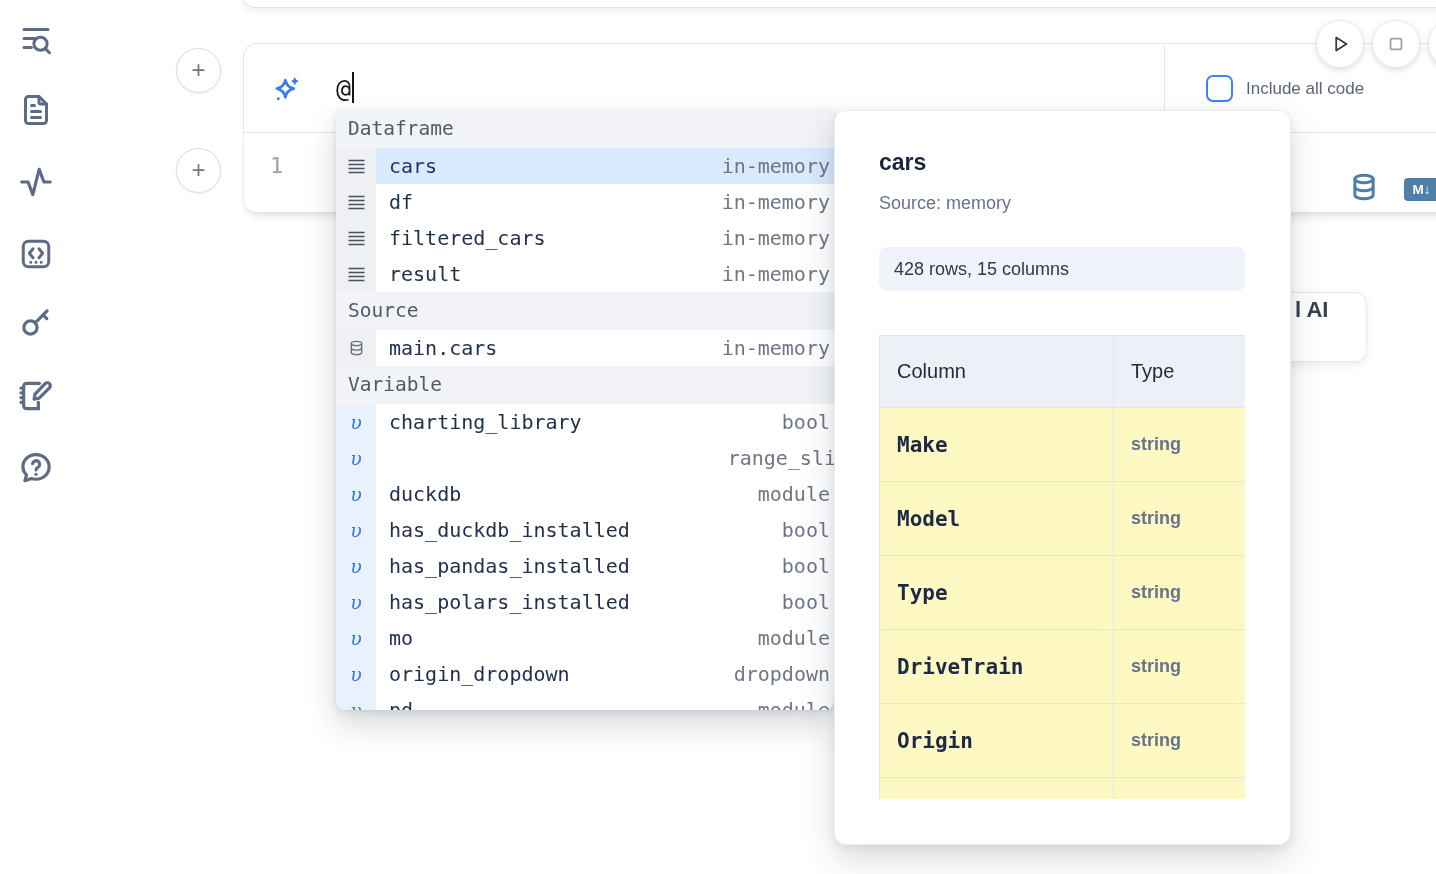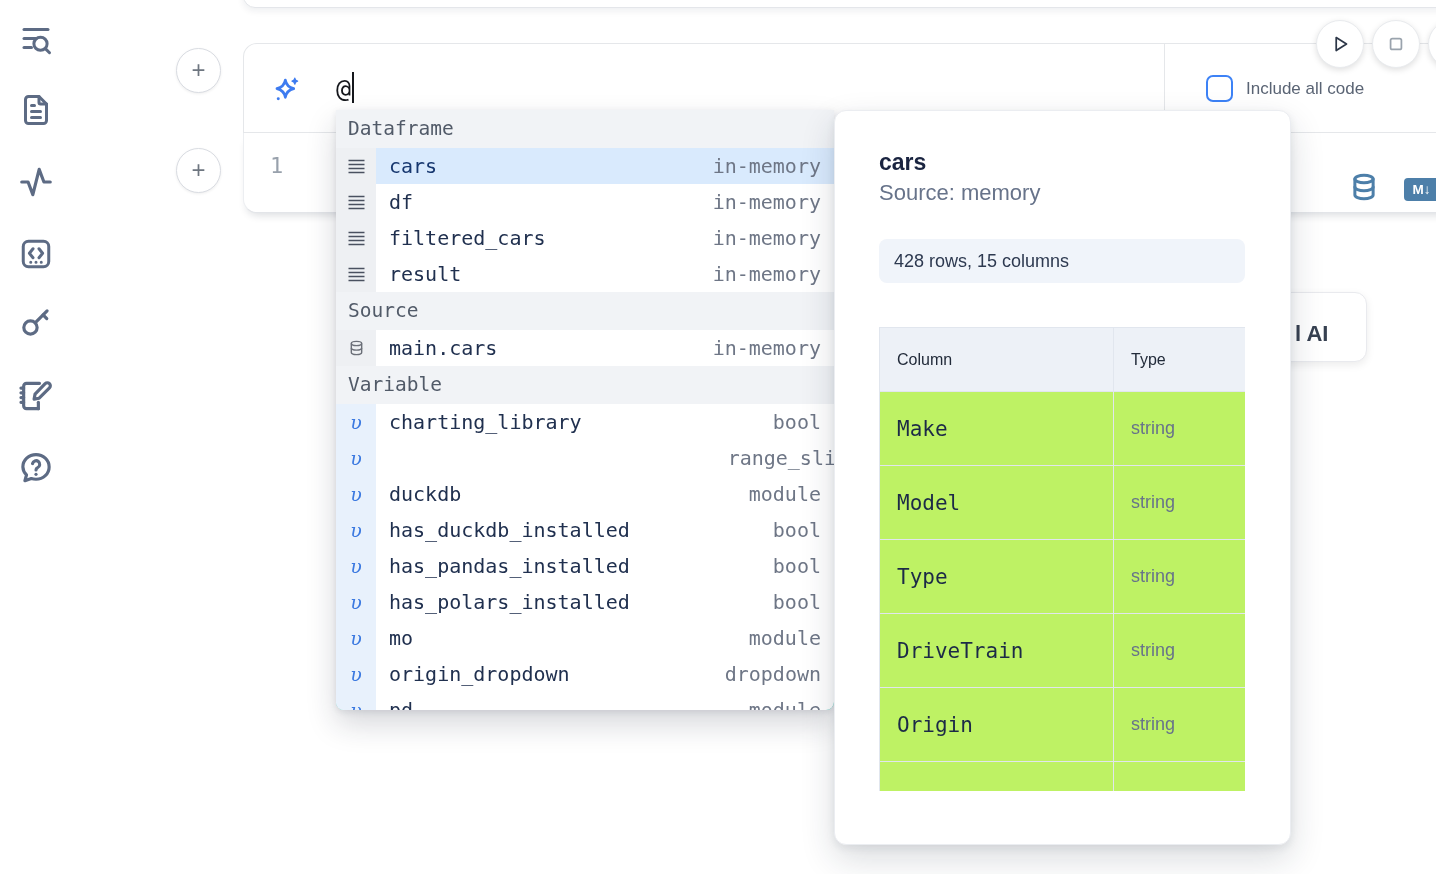--- a/index.html
+++ b/index.html
@@ -47,54 +47,54 @@
     border-radius:0 0 0 14px; box-shadow:0 6px 9px -4px rgba(20,30,50,.16); }
   .line-no { position:absolute; left:26px; top:20px; font-size:22px; color:#98a1ac; }
   .cell-icons { position:absolute; right:14px; top:38px; display:flex; align-items:center; gap:25px; }
   .md-badge { width:35px; height:23px; border-radius:4px; background:#4d7fa9; color:#fff;
     font-size:13.5px; font-weight:bold; text-align:center; line-height:23px; letter-spacing:0; cursor:pointer; }
 
   
   .ai-card { position:absolute; left:1240px; top:292px; width:127px; height:70px;
     background:#fff; border:1px solid #e9eaee; border-radius:12px;
     box-shadow:0 3px 8px rgba(0,0,0,.08); z-index:5; }
-  .ai-card-label { position:absolute; left:54px; top:28px; font-size:22px; font-weight:bold; color:#374151; white-space:nowrap; }
+  .ai-card-label { position:absolute; left:54px; top:4px; font-size:22px; font-weight:bold; color:#374151; white-space:nowrap; }
 
   
   .dropdown { position:absolute; left:336px; top:110px; width:498px; height:600px;
     background:#14b8a6; border-radius:0 0 8px 8px; overflow:hidden; z-index:20;
     box-shadow:0 14px 30px rgba(25,35,55,.18), 0 2px 6px rgba(25,35,55,.10); }
   .ac-header { height:38px; background:#f1f3f6; color:#515a68; font-size:19.5px;
     line-height:38px; padding-left:12px; }
   .ac-row { display:flex; height:36px; align-items:stretch; background:#fff; cursor:pointer; }
   .ac-gutter { flex:0 0 40px; background:#eef0f3; display:flex; align-items:center; justify-content:center; }
   .ac-gutter.var { background:#e8f1fc; }
   .ac-content { flex:1; display:flex; align-items:center; min-width:0; }
   .ac-row.selected .ac-content { background:#d9eafd; }
   .ac-name { font-size:20px; color:#20304f; padding-left:13px; white-space:nowrap; }
   .ac-row.selected .ac-name { color:#17376f; }
-  .ac-type { margin-left:auto; font-size:20px; color:#6e7686; padding-right:13px; white-space:nowrap; }
+  .ac-type { margin-left:auto; font-size:20px; color:#6e7686; padding-right:4px; white-space:nowrap; }
   .ac-type.clip { padding-right:0; margin-right:-2px; }
   .upsilon { font-family:"DejaVu Serif", serif; font-style:italic; font-size:19px; color:#3b79e0; }
 
   
   .preview { position:absolute; left:834px; top:110px; width:457px; height:735px;
     background:#fff; border:1px solid #ebedf1; border-radius:12px; z-index:30;
     box-shadow:0 14px 34px rgba(25,35,55,.16), 0 3px 8px rgba(25,35,55,.08);
     padding:38px 45px 0 44px; overflow:hidden; }
   .pv-title { font-size:23px; font-weight:bold; color:#1a2440; }
-  .pv-source { margin-top:4px; font-size:22px; color:#67738a; }
+  .pv-source { margin-top:17px; font-size:18px; color:#67738a; }
   .pv-shape { margin-top:33px; height:44px; line-height:44px; background:#f0f4fa;
     border-radius:8px; font-size:18px; color:#2d3950; padding-left:15px; }
   .pv-table-wrap { margin-top:44px; height:464px; overflow:hidden; }
   table.pv { border-collapse:collapse; width:368px; table-layout:fixed; }
   table.pv col.c1 { width:234px; } table.pv col.c2 { width:134px; }
   table.pv th, table.pv td { border:1px solid #e1e6ee; text-align:left; padding-left:17px; }
-  table.pv th { height:64px; background:#edf1f7; font-size:16px; font-weight:normal; color:#222b3a; }
-  table.pv td { height:74px; background:#bef264; }
+  table.pv th { height:72px; background:#edf1f7; font-size:20px; font-weight:normal; color:#222b3a; }
+  table.pv td { height:74px; background:#fef9c3;font-weight:bold; }
   td.colname { font-family:"DejaVu Sans Mono", monospace; font-size:21px; color:#1c2a47; }
   td.coltype { font-size:18px; color:#67738a; }
 </style>
 </head>
 <body>
 
 <div class="canvas">
 
   <div class="sidebar">
     <div class="side-btn" style="top:20px">

